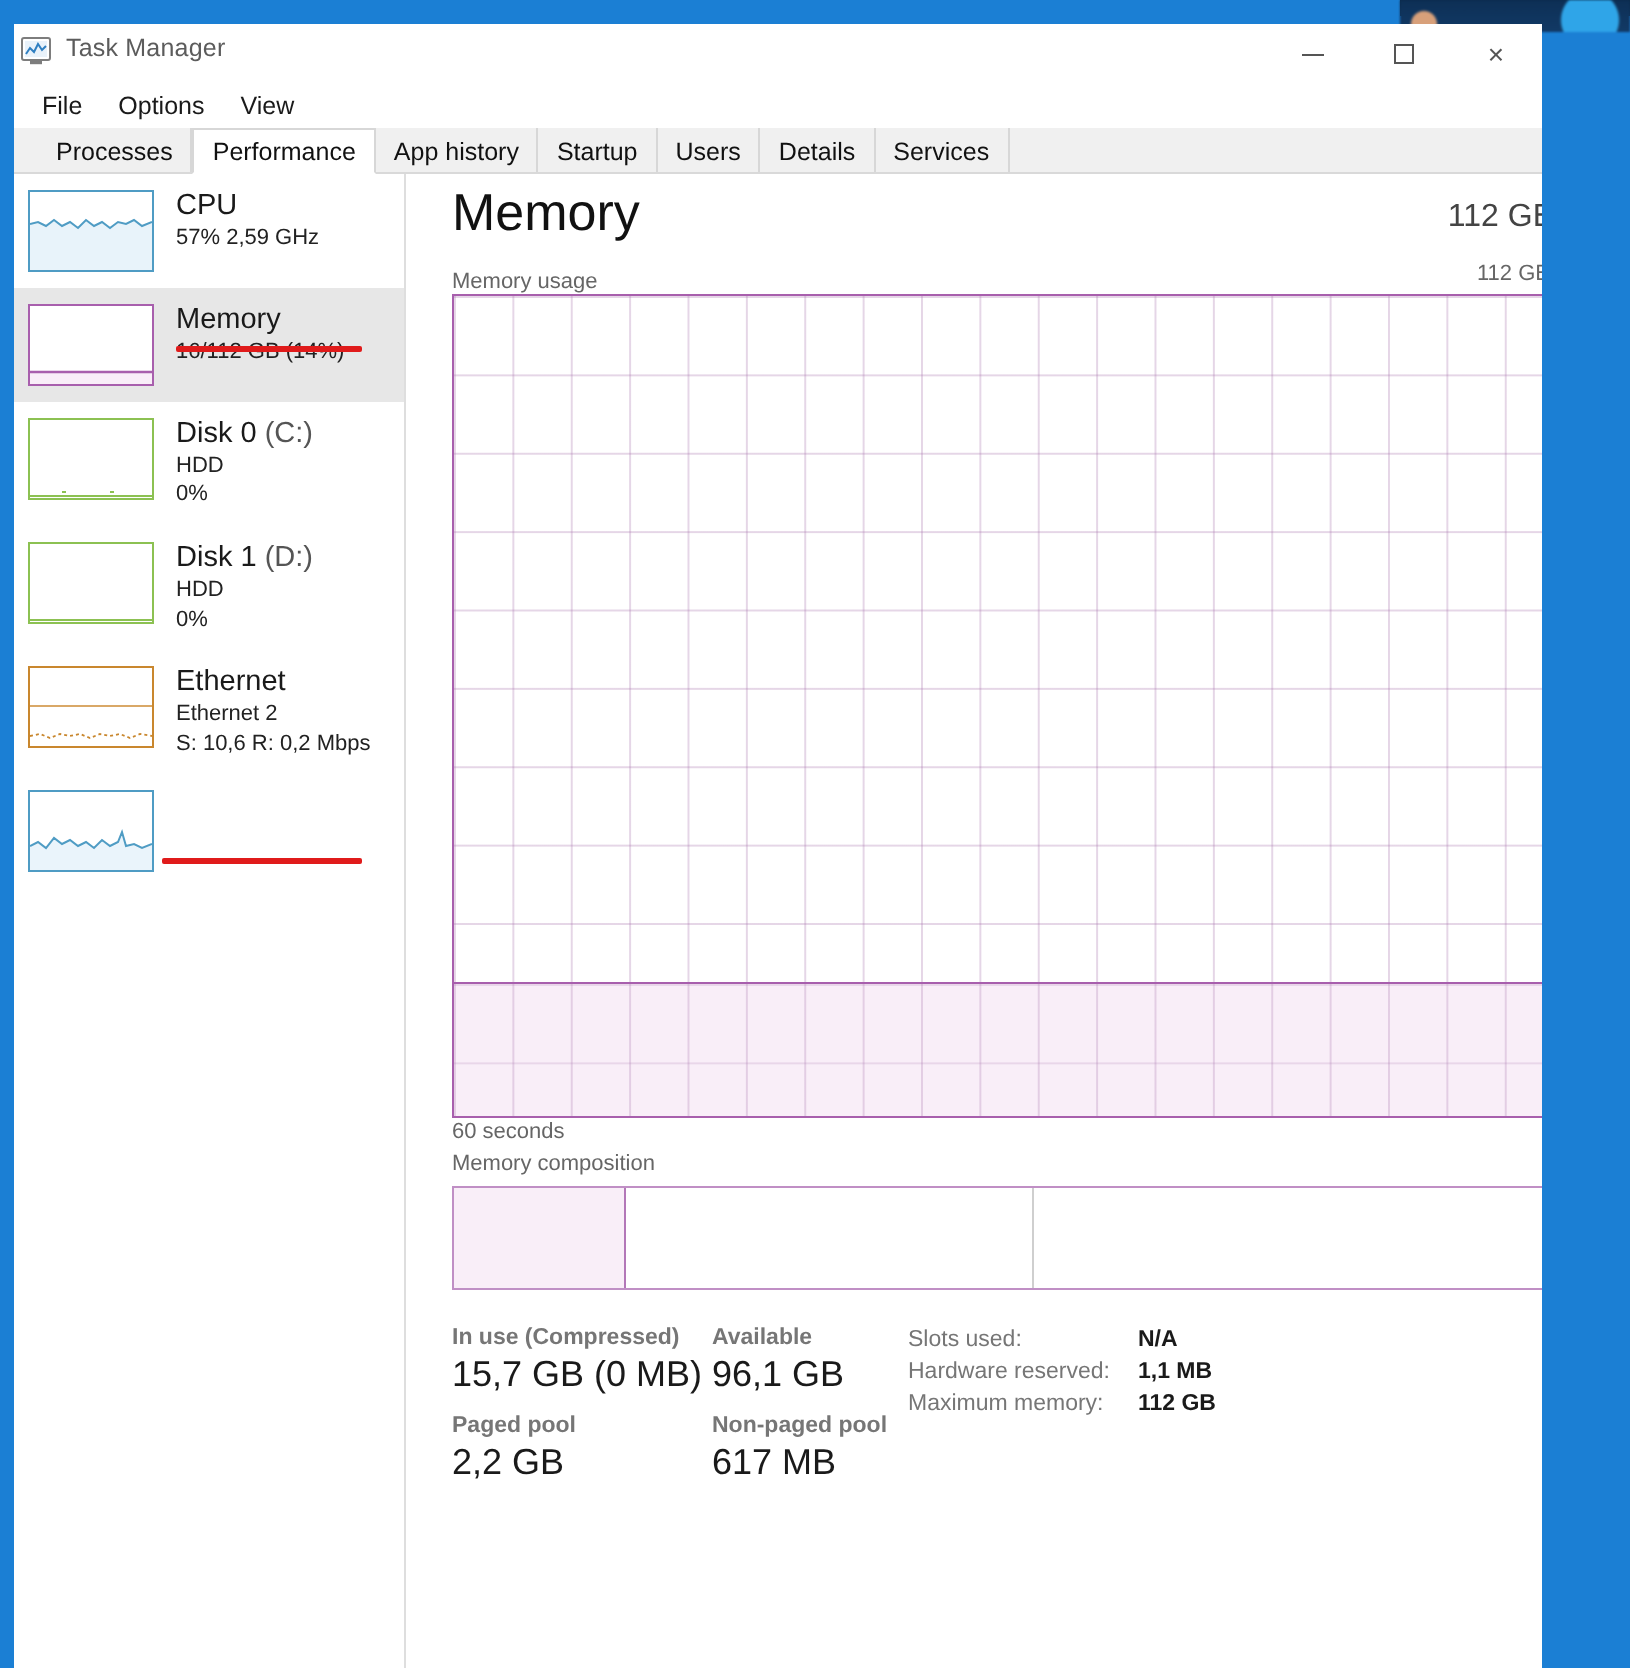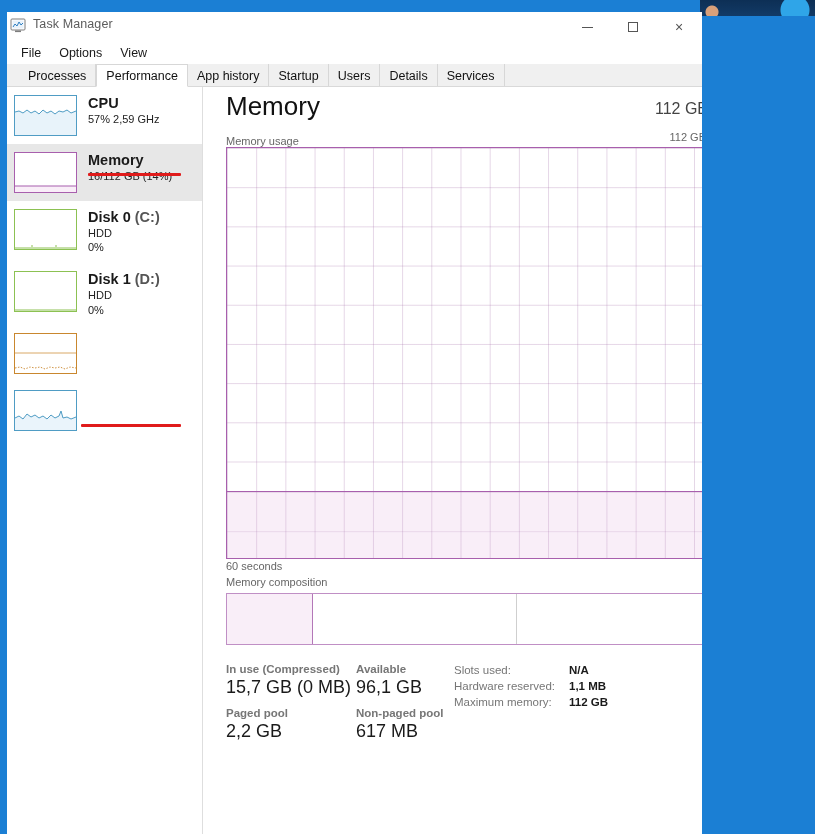--- a/index.html
+++ b/index.html
@@ -25,21 +25,21 @@
     filter: blur(0.4px);
   }
   .desktop-photo2 {
     position: absolute; left: 700px; top: 0; width: 115px; height: 8px;
     background: linear-gradient(#0a2948, #0f3257);
   }
 
   
   .window {
     position: absolute; left: 7px; top: 12px;
-    width: 695px; height: 822px;
+    width: 764px; height: 822px;
     background: #ffffff;
     overflow: hidden;
   }
 
   
   .titlebar {
     position: relative; height: 30px;
     background: #ffffff;
   }
   .tm-icon {
@@ -116,21 +116,20 @@
     width: 63px; height: 41px;
     background: #ffffff;
     flex: 0 0 auto;
     position: relative;
     overflow: hidden;
   }
   .side-meta { padding-top: 1px; min-width: 0; }
   .side-title {
     font-size: 14.5px; color: #1a1a1a; line-height: 1.08;
     white-space: nowrap;
-    font-weight: bold;
   }
   .side-title .dim { color: #555; }
   .side-sub {
     font-size: 11px; color: #222; line-height: 1.25; margin-top: 1px;
     white-space: nowrap;
   }
   .nv { color: #76b900; }
   .underline-red {
     position: absolute;
     height: 2.5px; background: #e01b1b; border-radius: 1px;
@@ -347,20 +346,25 @@
             <div class="side-sub">0%</div>
           </div>
         </div>
 
         <div class="side-item">
           <div class="side-thumb" style="border:1px solid #c9872e;">
             <svg width="61" height="39" viewBox="0 0 61 39" preserveAspectRatio="none">
               <line x1="0" y1="19" x2="61" y2="19" stroke="#d9a867" stroke-width="1"></line>
               <polyline points="0,34 5,33 10,35 15,33 20,34 25,33 30,35 35,33 40,34 45,33 50,35 55,33 61,34" fill="none" stroke="#c9872e" stroke-width="0.9" stroke-dasharray="1.5 1.5"></polyline>
             </svg>
+          </div>
+          <div class="side-meta">
+            <div class="side-title">Ethernet</div>
+            <div class="side-sub">Ethernet 2</div>
+            <div class="side-sub">S: 10,6 R: 0,2 Mbps</div>
           </div>
         </div>
 
         <div class="side-item">
           <div class="side-thumb" style="border:1px solid #4f9cc4;">
             <svg width="61" height="39" viewBox="0 0 61 39" preserveAspectRatio="none">
               <path d="M0,27 L4,25 L8,28 L12,23 L16,26 L20,24 L24,27 L28,25 L32,28 L36,24 L40,27 L44,25 L46,20 L48,27 L52,26 L56,28 L61,26 L61,39 L0,39 Z" fill="#eaf4fb"></path>
               <polyline points="0,27 4,25 8,28 12,23 16,26 20,24 24,27 28,25 32,28 36,24 40,27 44,25 46,20 48,27 52,26 56,28 61,26" fill="none" stroke="#4f9cc4" stroke-width="1"></polyline>
             </svg>
           </div>

